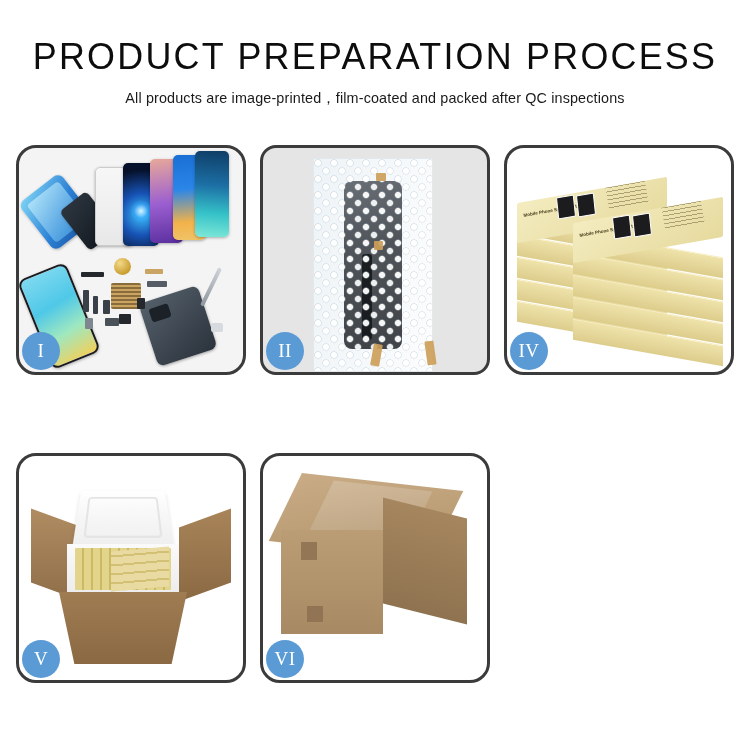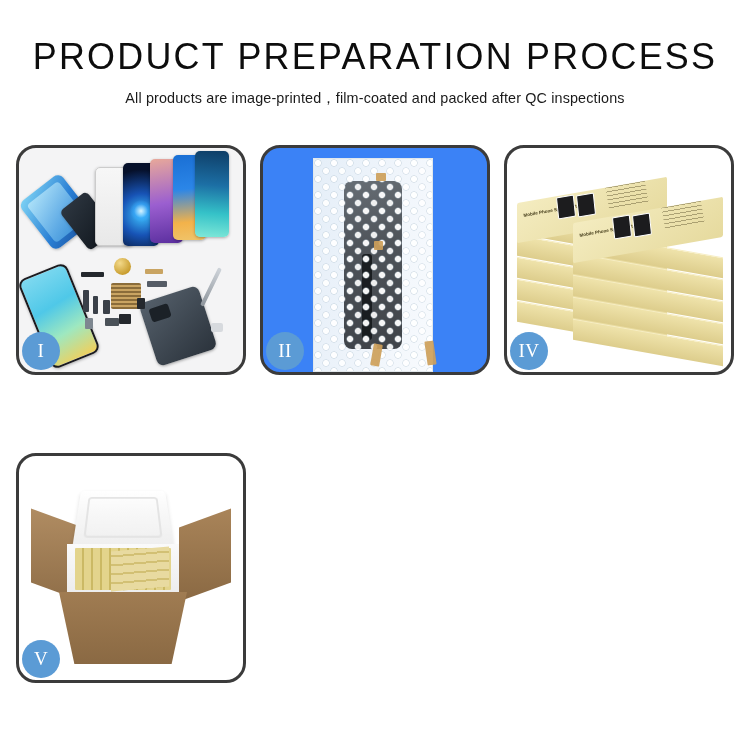--- a/index.html
+++ b/index.html
@@ -133,21 +133,21 @@
   .p1 .b7 { left:118px;top:150px; width:8px;  height:11px; }
   .p1 .b8 { left:100px;top:166px; width:12px; height:10px; }
   .p1 .b9 { left:66px; top:170px; width:8px;  height:11px; background:#7e8790; }
   .p1 .b10{ left:86px; top:170px; width:14px; height:8px;  background:#4a5158; }
   .p1 .tool { position:absolute; left:190px; top:118px; width:4px; height:42px;
     background:linear-gradient(180deg,#cfd4da,#8e959c); transform:rotate(26deg); border-radius:2px; }
   .p1 .spk { position:absolute; left:192px; top:175px; width:12px; height:9px;
     background:#d7dade; border-radius:2px; }
 
   
-  .p2 { background: #3b82f6; }
+  .p2 { background: #e5e5e5; border-radius: 16px; }
   .p2 .bag {
     position:absolute; left:50px; top:10px; width:118px; height:212px;
     background: linear-gradient(100deg, rgba(238,244,248,.95), rgba(252,253,254,.98));
     border:1px solid #e2e8ec;
   }
   .p2 .bubbles {
     position:absolute; inset:0;
     background-image:
       radial-gradient(circle at 4px 4px, rgba(255,255,255,.95) 2.6px, rgba(178,196,208,.45) 3.4px, transparent 4px),
       radial-gradient(circle at 12px 12px, rgba(255,255,255,.9) 2.6px, rgba(178,196,208,.4) 3.4px, transparent 4px);
@@ -389,14 +389,25 @@
       <div class="flapR"></div>
       <div class="foamLid"></div>
       <div class="inner"></div>
       <div class="goods"></div>
       <div class="goods2"></div>
       <div class="front"></div>
     </div>
     <div class="badge">V</div>
   </div>
 
+  <div class="panel p6">
+    <div class="panel-photo">
+      <div class="top"></div>
+      <div class="seam"></div>
+      <div class="right"></div>
+      <div class="left"></div>
+      <div class="tape1"></div>
+      <div class="tape2"></div>
+    </div>
+    <div class="badge">VI</div>
+  </div>
 
 </div>
 
 </body></html>

